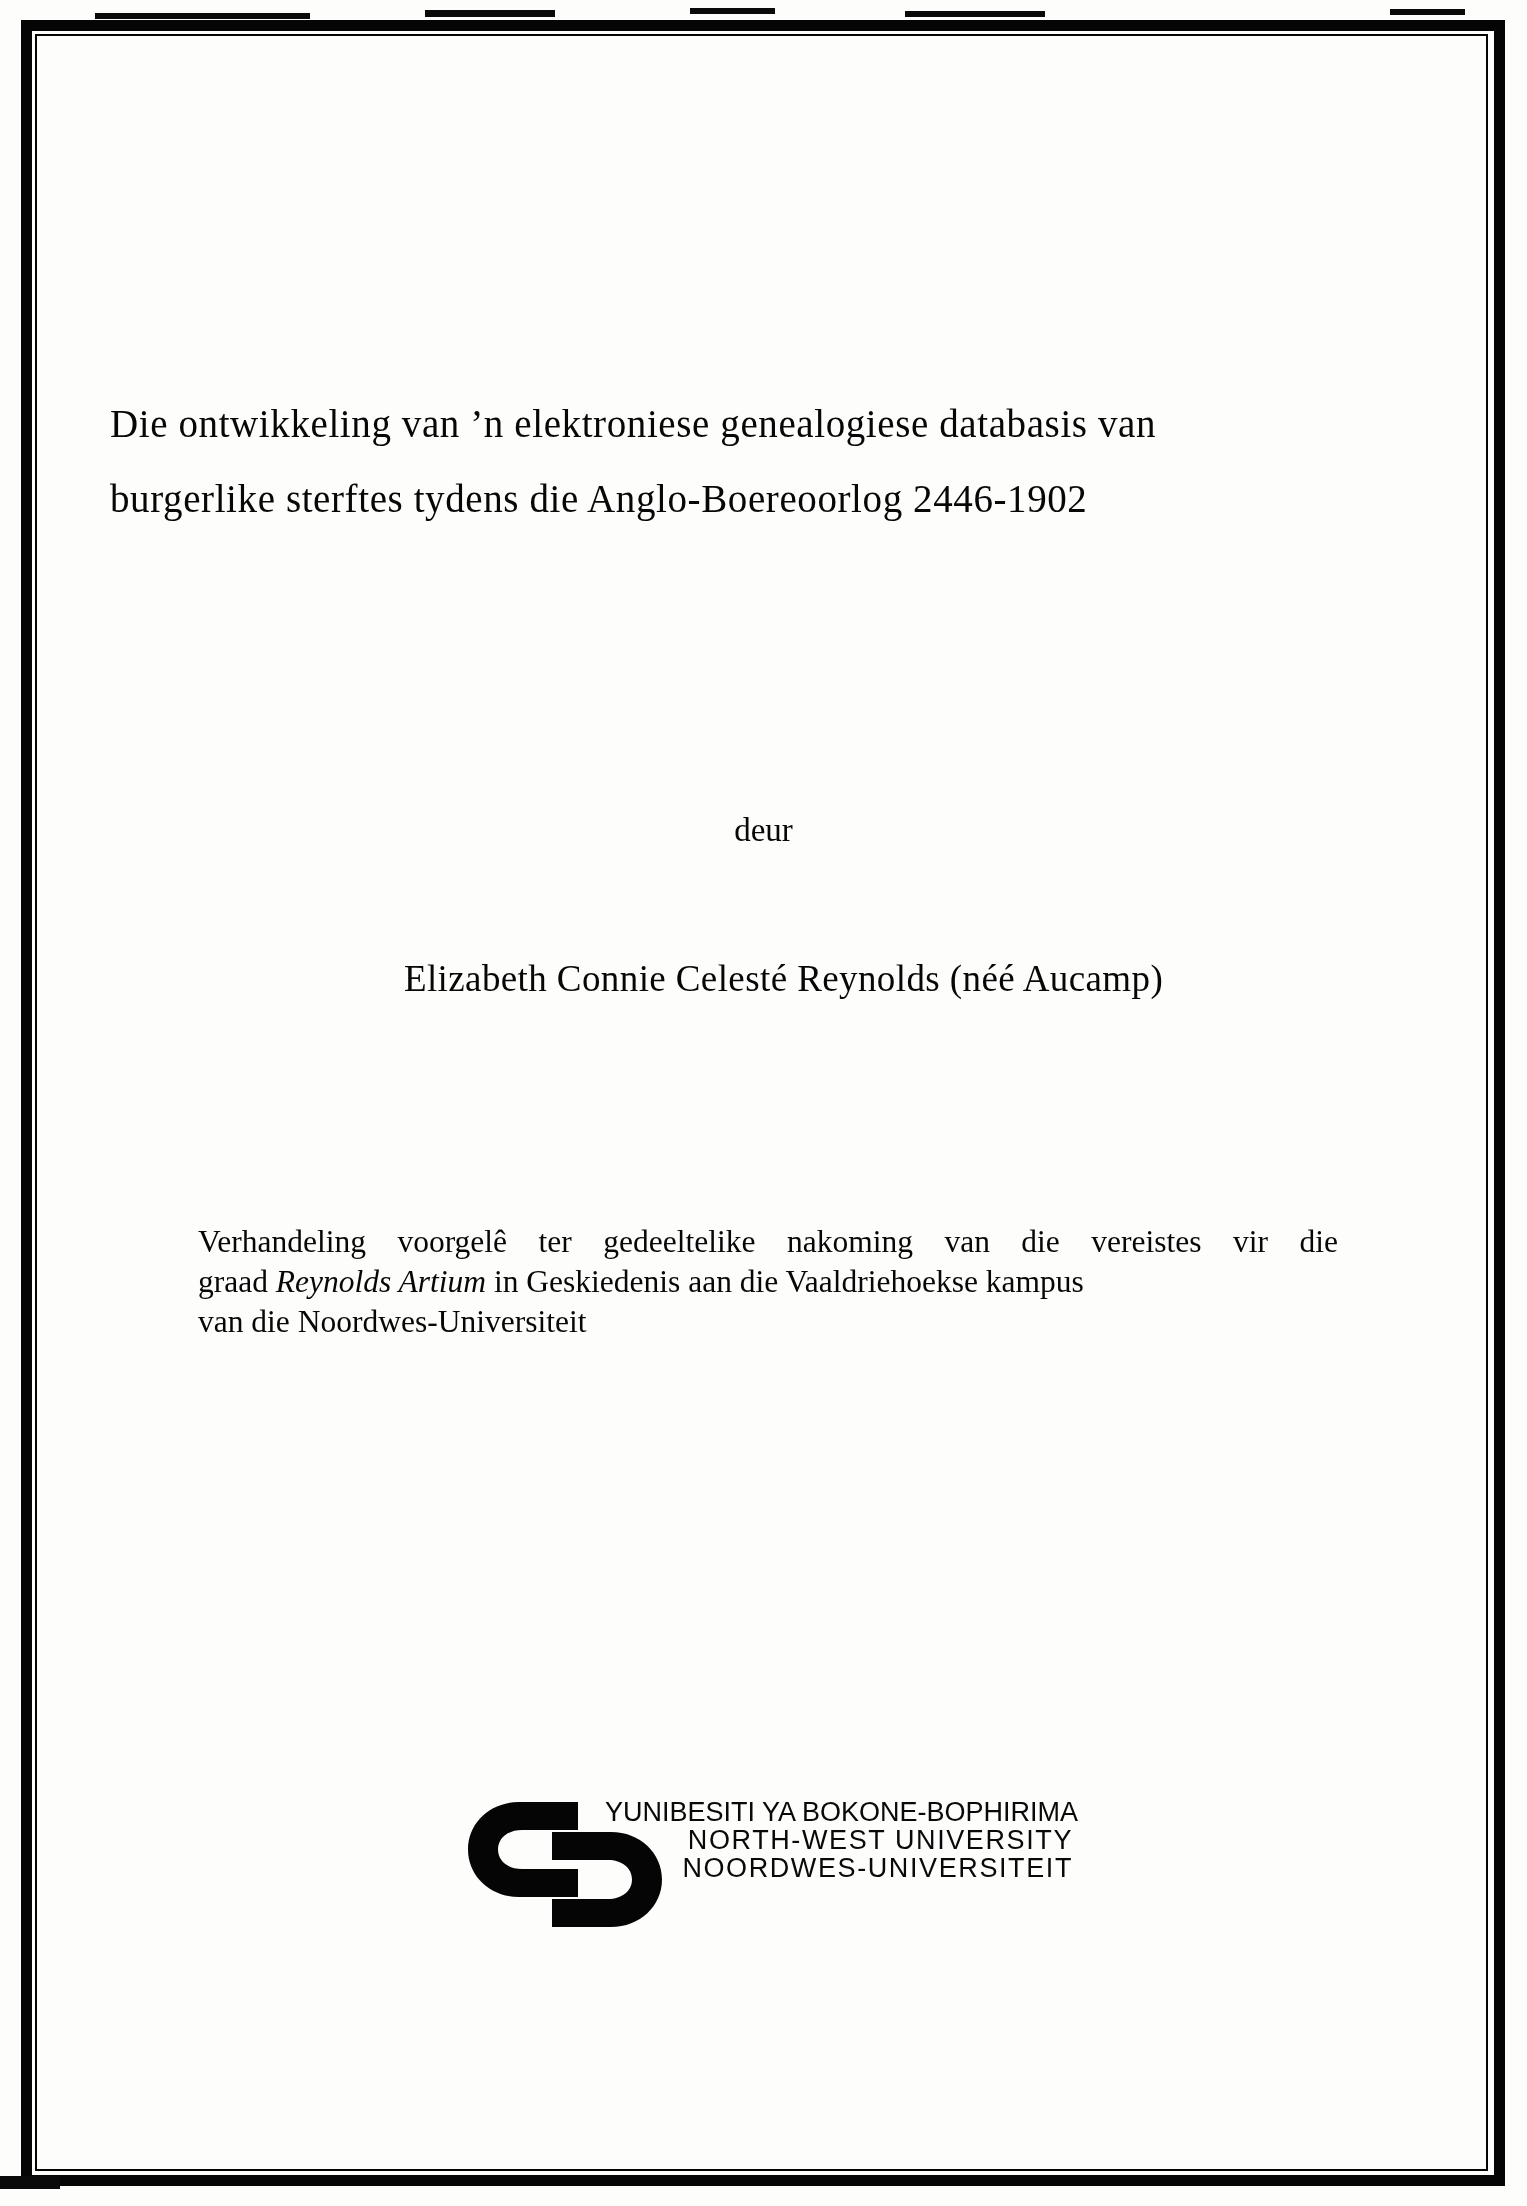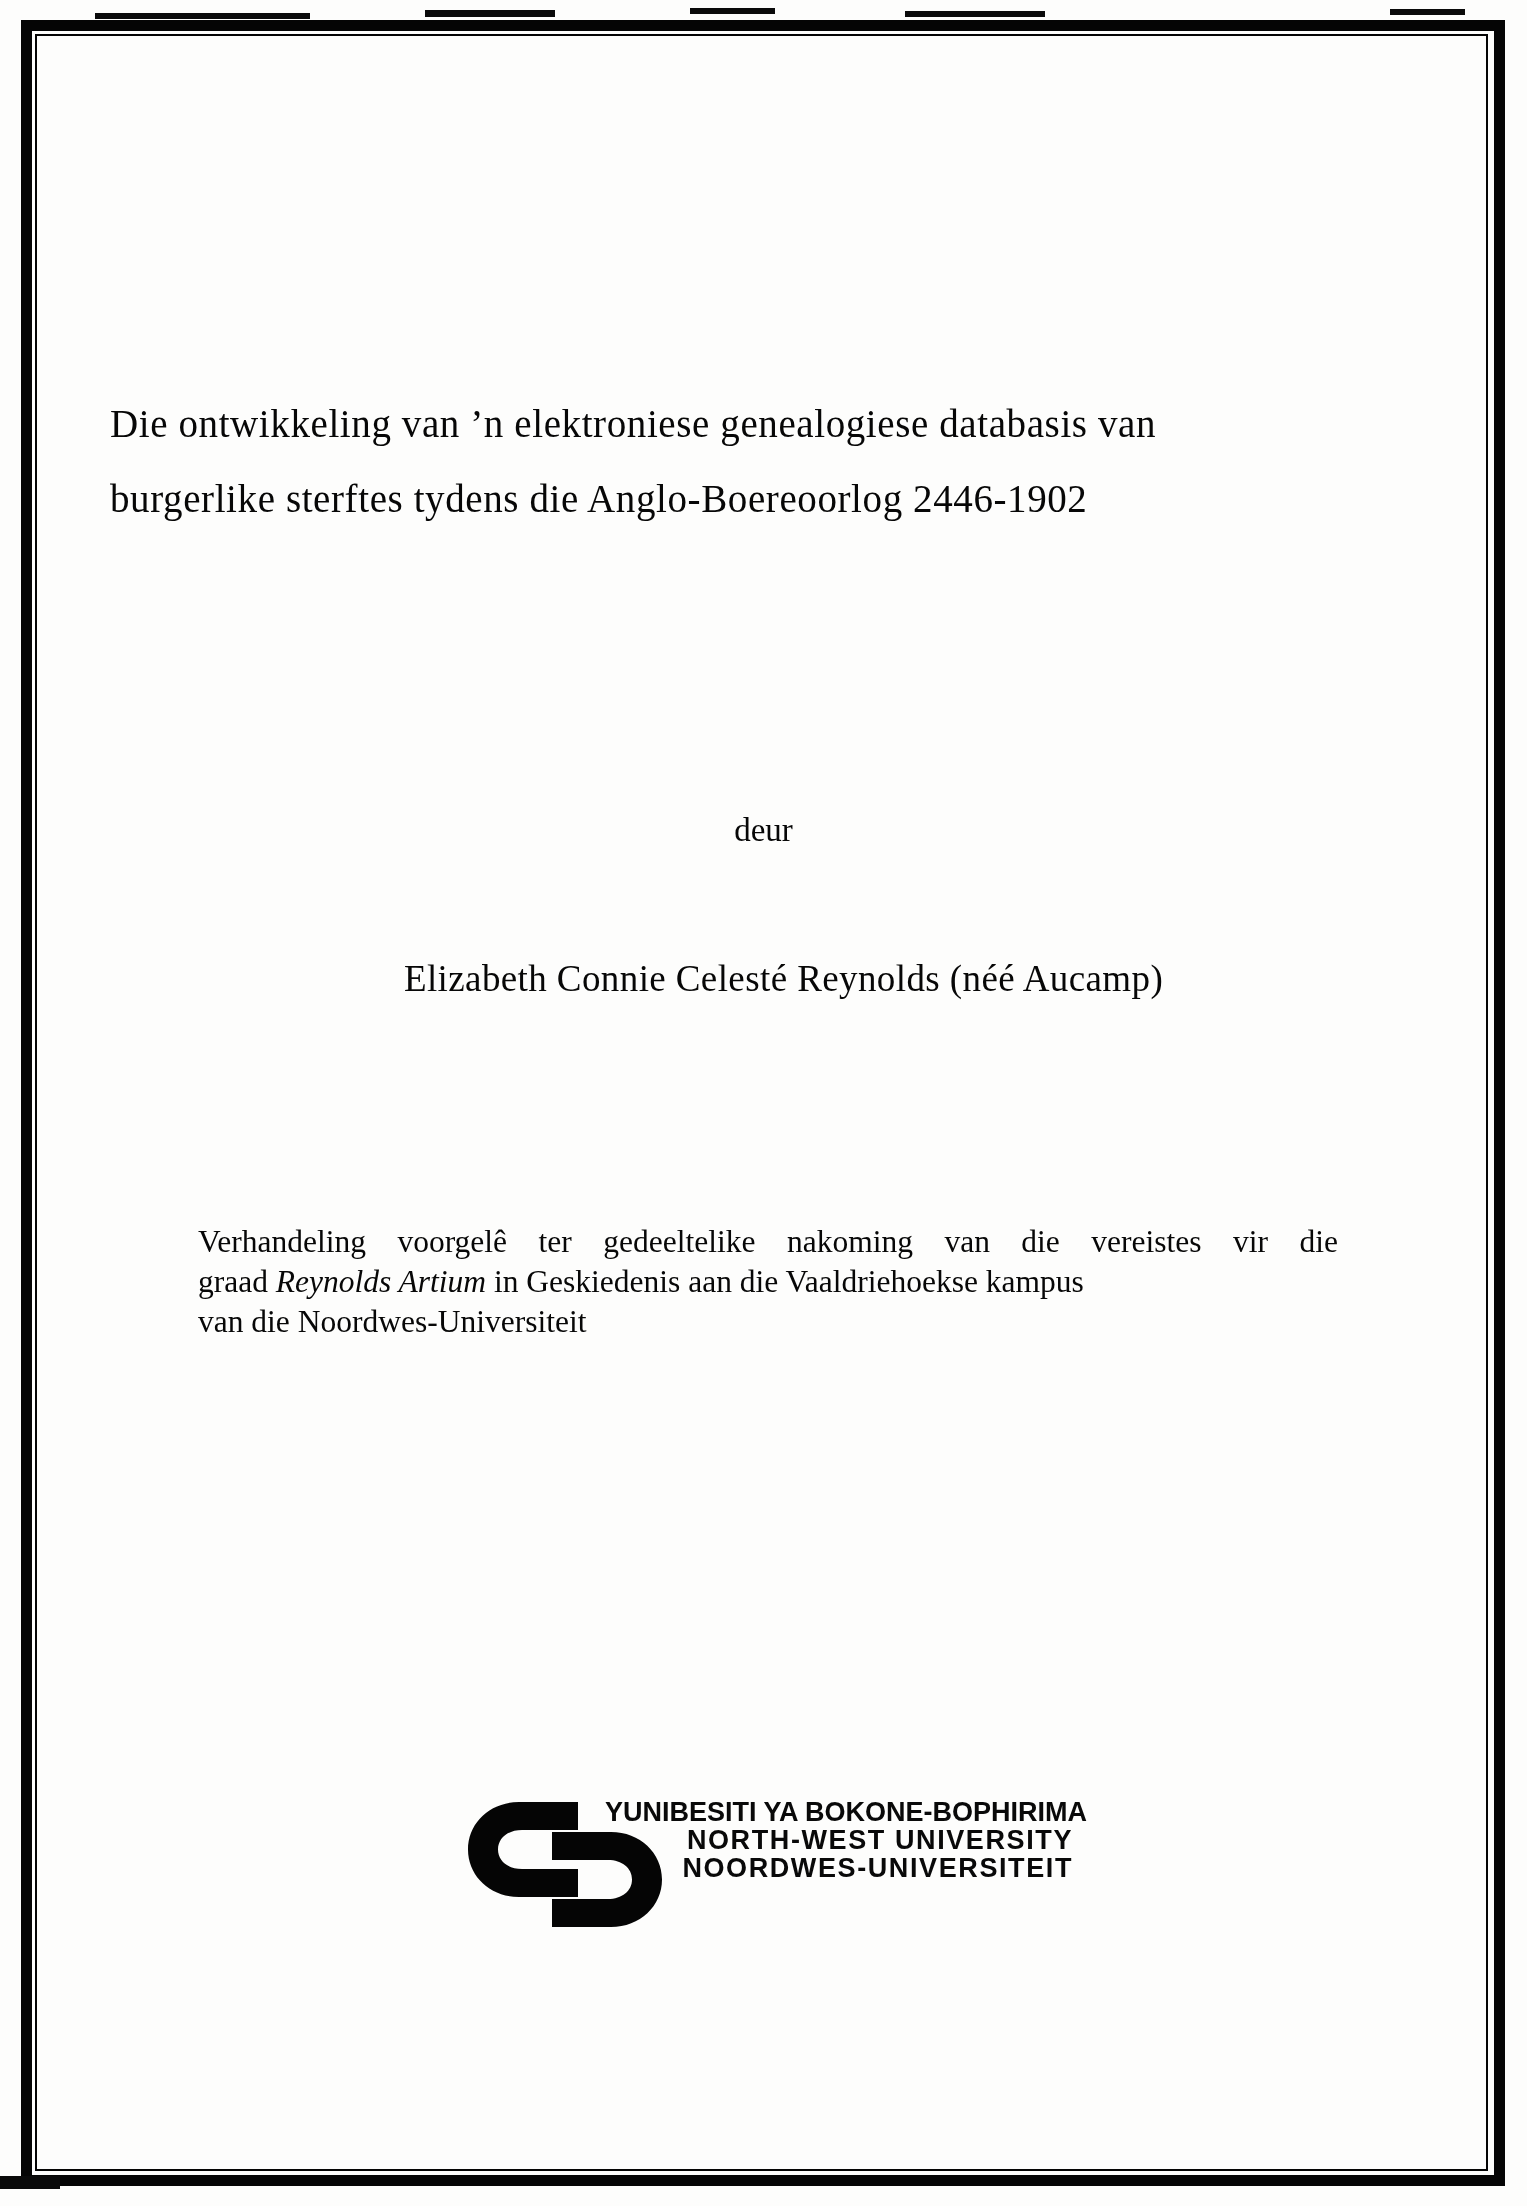--- a/index.html
+++ b/index.html
@@ -62,21 +62,21 @@
     position: absolute; left: 191px; top: 1642px;
     font-size: 31.5px; line-height: 40.5px;
   }
 
   .logo { position: absolute; left: 465px; top: 1793px; width: 610px; height: 145px; }
   .logo-mark { position: absolute; left: 0; top: 4px; }
   .logo-text {
     position: absolute; left: 140px; top: 5px; width: 468px;
     text-align: right;
     font-family: "Liberation Sans", sans-serif;
-    font-weight: 700;
+    font-weight: 400;
     font-size: 27px; line-height: 28px;
     color: #090909;
     white-space: nowrap;
   }
   .logo-line-spaced { letter-spacing: 1.6px; }
 </style>
 </head>
 <body>
 
 <div class="page">

